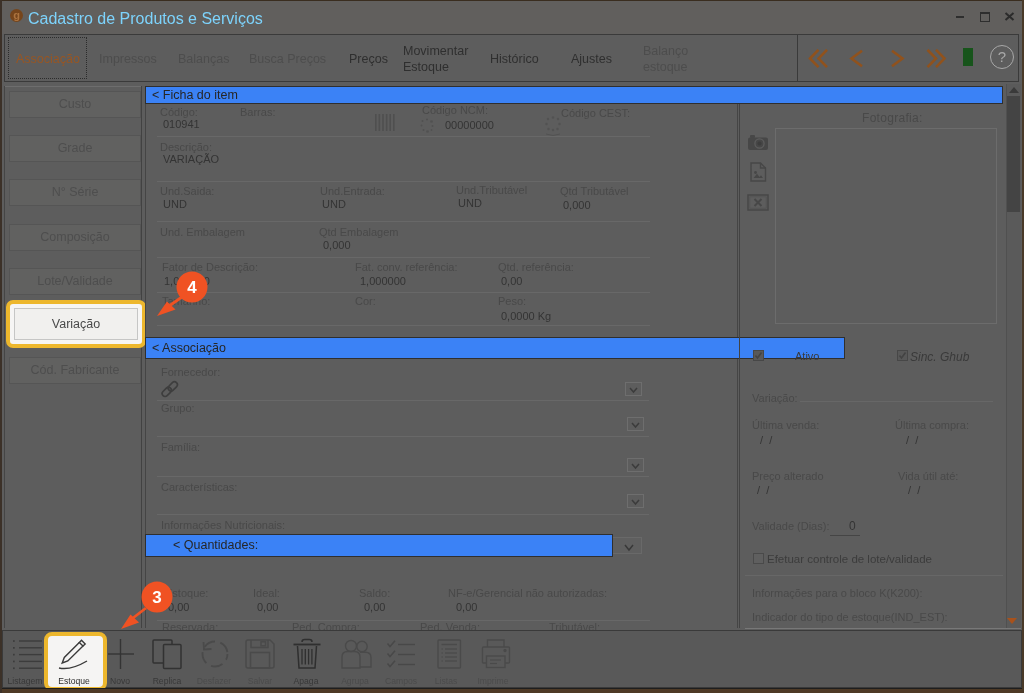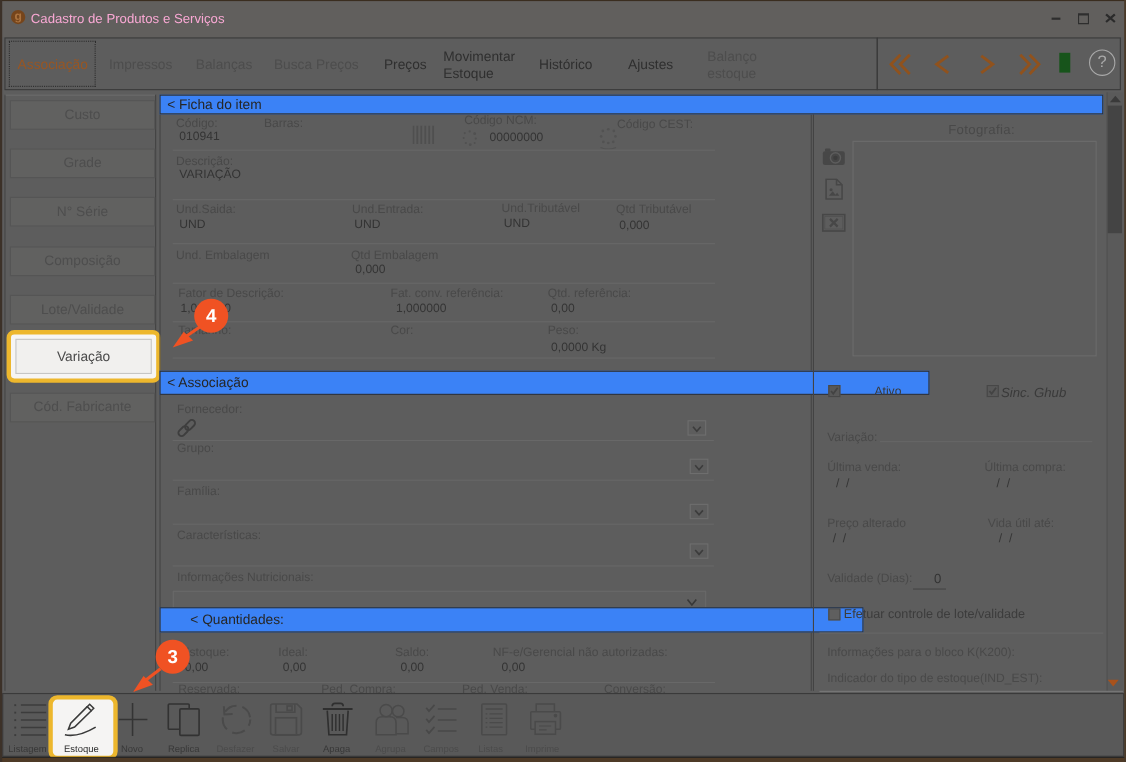--- a/index.html
+++ b/index.html
@@ -14,21 +14,21 @@
 .tab { position:absolute; font-size:12.5px; line-height:1.25; text-align:center; }
 .dd { position:absolute; width:17px; height:14px; border:1px solid #6e6e6e; }
 .tool-label { position:absolute; font-size:8.6px; color:#383838; line-height:1; white-space:nowrap; top:677px; transform:translateX(-50%); }
 </style>
 </head>
 <body>
 
 <div class="abs" style="left:0;top:0;width:1024px;height:34px;background:#615f5d;"></div>
 <div class="abs" style="left:0;top:0;width:1024px;height:1px;background:#3a2d1f;"></div>
 <div class="abs" style="left:10px;top:9px;width:13px;height:13px;border-radius:50%;background:#76451b;color:#ab733f;font-size:11px;font-weight:bold;text-align:center;line-height:13px;">g</div>
-<div class="abs" style="left:28px;top:10px;font-size:12px;color:#f9a8d4;">Cadastro de Produtos e Serviços</div>
+<div class="abs" style="left:28px;top:10px;font-size:16px;color:#7dd3fc;">Cadastro de Produtos e Serviços</div>
 
 <div class="abs" style="left:956px;top:15.5px;width:8px;height:2.5px;background:#2e2e2e;"></div>
 <div class="abs" style="left:979.5px;top:12px;width:10.5px;height:9.5px;border:1.4px solid #2e2e2e;border-top-width:2.4px;"></div>
 <svg class="abs" style="left:1004px;top:12px;" width="11" height="9">
     <path d="M1.5 1 L9.5 8 M9.5 1 L1.5 8" stroke="#2b2b2b" stroke-width="2"></path>
   </svg>
 
 <div class="abs" style="left:3.5px;top:34px;width:794px;height:48px;border:1px solid #3a3a3a;"></div>
 <div class="abs" style="left:797px;top:34px;width:222px;height:48px;border:1px solid #3a3a3a;"></div>
 <div class="abs" style="left:8px;top:37px;width:79px;height:41.5px;border:1px dotted #2c2c2c;"></div>
@@ -172,34 +172,34 @@
     </svg>
   </div>
 <div class="sep" style="left:157px;top:514px;width:492px;"></div>
 <div class="l" style="left:161px;top:520px;">Informações Nutricionais:</div>
 <div class="abs" style="left:157px;top:536.5px;width:485px;height:17.5px;border:1px solid #696969;background:#5f5f5f;">
     <svg width="12" height="10" style="position:absolute;right:6px;top:5px;">
       <path d="M2 2 L6 7 L10 2" fill="none" stroke="#383838" stroke-width="1.5"></path>
     </svg>
   </div>
 
-<div class="hdr" style="left:145px;top:552px;width:640px;height:23px;line-height:21px;padding-left:27px;">&lt; Quantidades:</div>
+<div class="hdr" style="left:145px;top:534px;width:468px;height:23px;line-height:21px;padding-left:27px;">&lt; Quantidades:</div>
 <div class="l" style="left:165px;top:588px;">Estoque:</div>
 <div class="v" style="left:168px;top:601.5px;">0,00</div>
 <div class="l" style="left:253px;top:588px;">Ideal:</div>
 <div class="v" style="left:257px;top:601.5px;">0,00</div>
 <div class="l" style="left:359px;top:588px;">Saldo:</div>
 <div class="v" style="left:364px;top:601.5px;">0,00</div>
 <div class="l" style="left:448px;top:588px;">NF-e/Gerencial não autorizadas:</div>
 <div class="v" style="left:456px;top:601.5px;">0,00</div>
 <div class="sep" style="left:157px;top:620px;width:493px;"></div>
 <div class="l" style="left:162px;top:622px;">Reservada:</div>
 <div class="l" style="left:292px;top:622px;">Ped. Compra:</div>
 <div class="l" style="left:420px;top:622px;">Ped. Venda:</div>
-<div class="l" style="left:549px;top:622px;">Conversão:</div>
+<div class="l" style="left:549px;top:622px;">Tributável:</div>
 
 <div class="abs" style="left:739px;top:104px;width:1px;height:524px;background:#434343;"></div>
 <div class="l" style="left:862px;top:112px;font-size:12px;letter-spacing:0.3px;">Fotografia:</div>
 <div class="abs" style="left:775px;top:128px;width:222px;height:196px;border:1px solid #6c6c6c;"></div>
 <div class="l" style="left:752px;top:392.5px;">Variação:</div>
 <div class="sep" style="left:800px;top:401px;width:193px;background:#676767;"></div>
 <div class="l" style="left:752px;top:420px;">Última venda:</div>
 <div class="v" style="left:760px;top:435px;">/&nbsp;&nbsp;/</div>
 <div class="l" style="left:895px;top:420px;">Última compra:</div>
 <div class="v" style="left:906px;top:435px;">/&nbsp;&nbsp;/</div>

